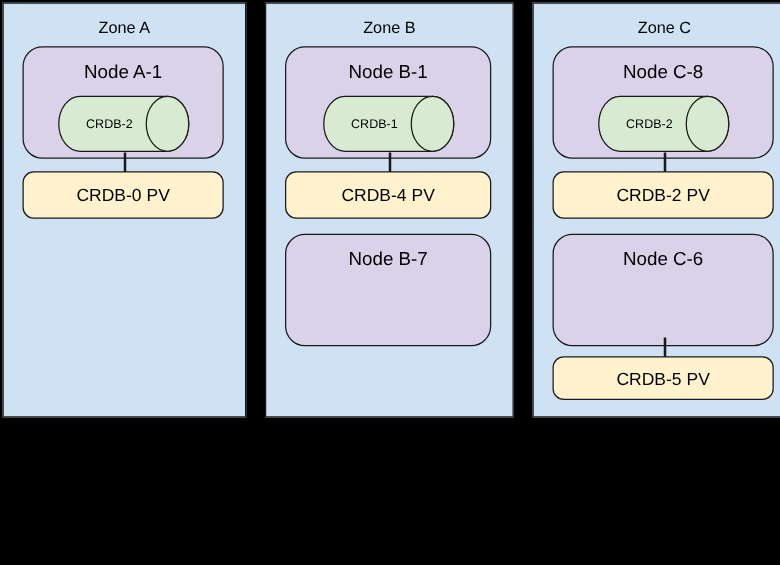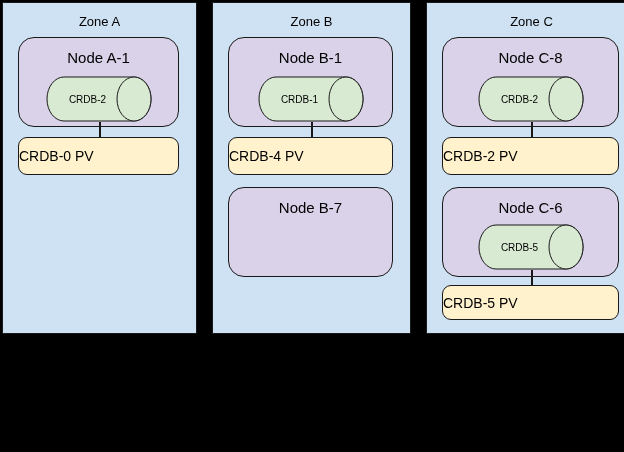--- a/index.html
+++ b/index.html
@@ -88,20 +88,21 @@
 
   .pv {
     position: absolute;
     left: 15px; right: 17px;
     background: var(--pv-fill, #fff2cc);
     border: 1px solid var(--border, #1a1a1a);
     border-radius: 9px;
     box-sizing: border-box;
     display: flex;
     align-items: center;
+    justify-content: center;
     font-size: 14px;
   }
   .pv.p1 { top: 134px; height: 38px; }
   .pv.p2 { top: 282px; height: 35px; }
 </style>
 </head>
 <body>
 
 <div class="canvas">
 
@@ -166,27 +167,20 @@
     </div>
 
     <div class="connector k1"></div>
 
     <div class="pv p1">
       <span>CRDB-2 PV</span>
     </div>
 
     <div class="node row2">
       <div class="node-label">Node C-6</div>
-      <div class="cylinder c-row2">
-        <svg width="106" height="46" viewBox="0 0 106 46" aria-hidden="true">
-          <path class="cyl-shape" d="M 18 1 L 88 1 A 17 22 0 0 1 88 45 L 18 45 A 17 22 0 0 1 18 1 Z"></path>
-          <ellipse class="cyl-shape" cx="88" cy="23" rx="17" ry="22"></ellipse>
-        </svg>
-        <span class="cyl-label">CRDB-5</span>
-      </div>
     </div>
 
     <div class="connector k2"></div>
 
     <div class="pv p2">
       <span>CRDB-5 PV</span>
     </div>
   </section>
 
 </div>

